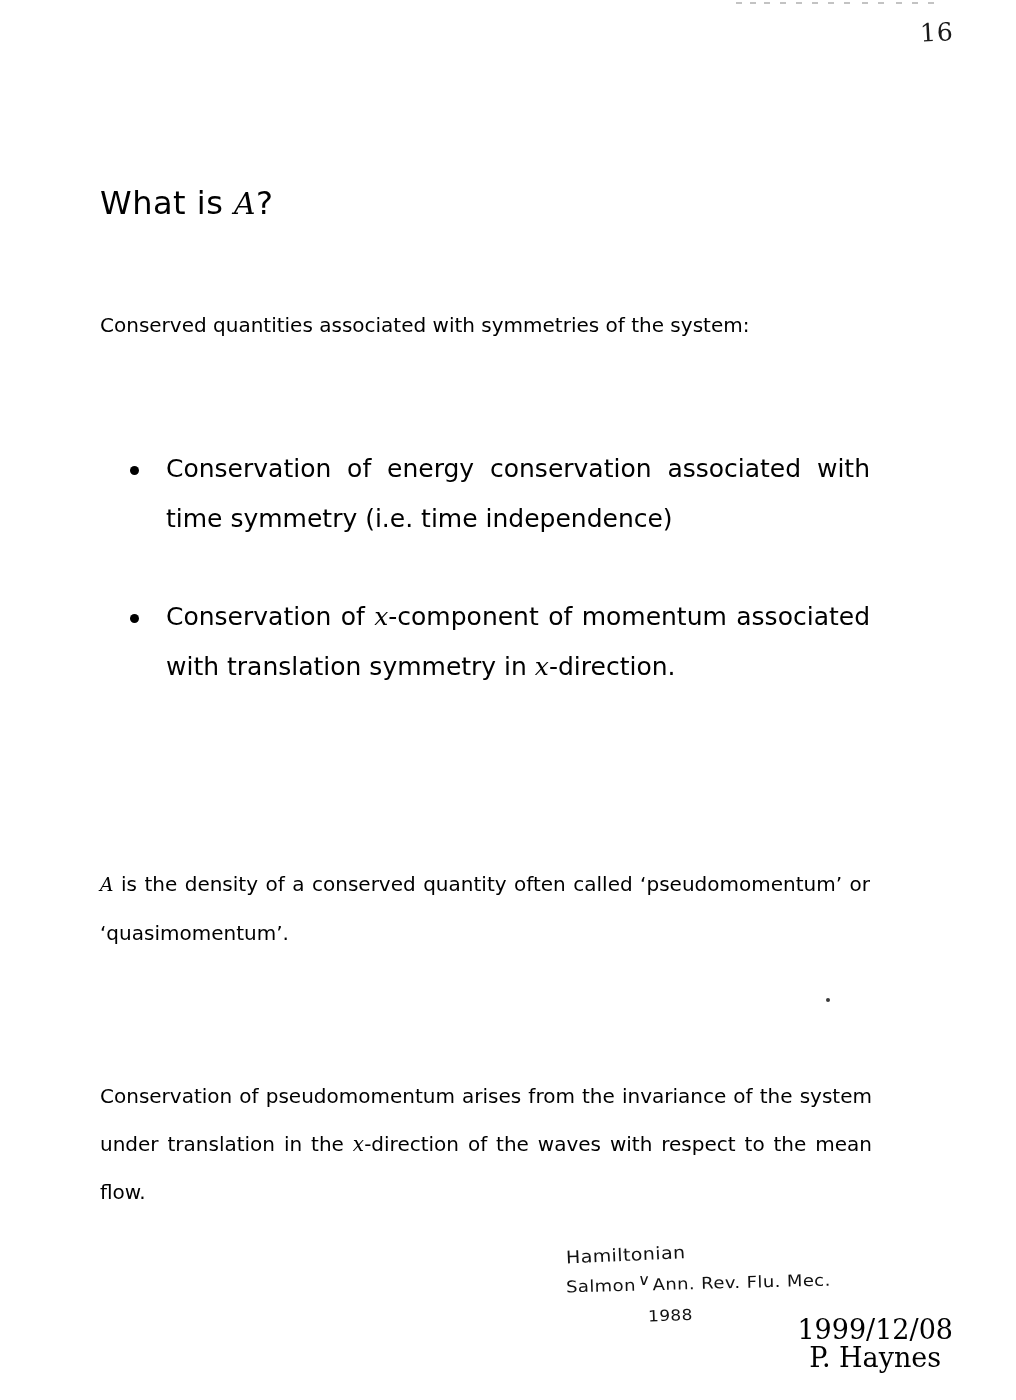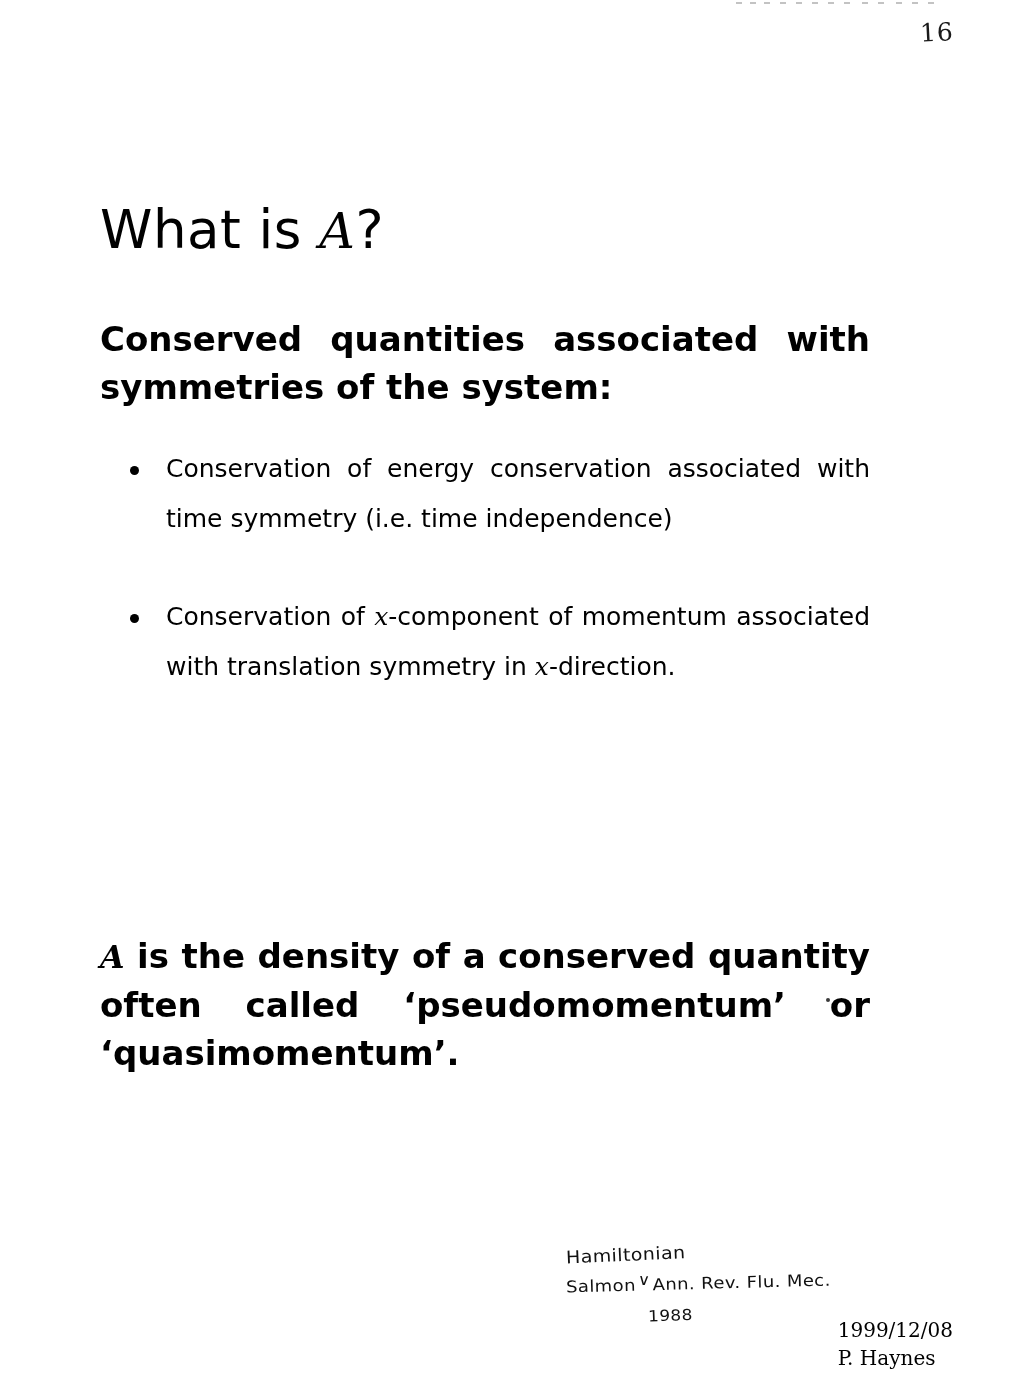--- a/index.html
+++ b/index.html
@@ -46,42 +46,41 @@
     top: 0;
     width: 6px;
     height: 2px;
     background: #555;
   }
 
   .title {
     position: absolute;
     left: 100px;
     top: 163px;
-    font-size: 53px;
+    font-size: 32px;
     font-weight: 400;
     letter-spacing: 0.5px;
     white-space: nowrap;
   }
   .cal {
     font-family: "DejaVu Serif", serif;
     font-style: italic;
     font-size: 0.93em;
   }
   .mathvar {
     font-family: "DejaVu Serif", serif;
     font-style: italic;
   }
 
   .para {
     position: absolute;
-    font-size: 34px;
+    font-size: 20px;
     line-height: 48px;
     text-align: justify;
     text-justify: inter-word;
-    font-weight: bold;
   }
 
   #intro-para {
     left: 100px;
     top: 281px;
     width: 770px;
   }
 
   .bullet-list {
     position: absolute;
@@ -107,21 +106,21 @@
     top: 22px;
     width: 9px;
     height: 9px;
     background: #000;
     border-radius: 50%;
   }
   .bullet-item:last-child { margin-bottom: 12px; }
 
   #para-a {
     left: 100px;
-    top: 898px;
+    top: 840px;
     width: 770px;
   }
   #para-conservation {
     left: 100px;
     top: 1052px;
     width: 772px;
   }
 
   .stray-dot {
     position: absolute;
@@ -168,23 +167,23 @@
     display: inline-block;
     transform: translateY(-6px) rotate(4deg);
     font-size: 17px;
     padding: 0 2px;
   }
 
   .footer {
     position: absolute;
     right: 63px;
     bottom: 28px;
-    text-align: left;
-    font-family: "DejaVu Serif", serif;
-    font-size: 20px;
+    text-align: center;
+    font-family: "DejaVu Serif", serif;
+    font-size: 27px;
     line-height: 28px;
   }
 </style>
 </head>
 <body>
 
 <div class="page">
 
   <div class="scan-marks">
     <span style="left:0px;"></span>
@@ -218,20 +217,21 @@
     <li class="bullet-item">
       <span class="dot"></span>
       <span>Conservation of </span><span class="mathvar">x</span><span>-component of momentum associated with translation symmetry in </span><span class="mathvar">x</span><span>-direction.</span>
     </li>
   </ul>
 
   <p class="para" id="para-a"><span class="cal">A</span><span> is the density of a conserved quantity often called ‘pseudomomentum’ or ‘quasimomentum’.</span></p>
 
   <div class="stray-dot"></div>
 
+  <p class="para" id="para-conservation"><span>Conservation of pseudomomentum arises from the invariance of the system under translation in the </span><span class="mathvar">x</span><span>-direction of the waves with respect to the mean flow.</span></p>
 
   <div class="handwriting">
     <div class="hw-line hw-1">Hamiltonian</div>
     <div class="hw-line hw-2">
       <span>Salmon</span><span class="hw-caret">∨</span><span>Ann. Rev. Flu. Mec.</span>
     </div>
     <div class="hw-line hw-3">1988</div>
   </div>
 
   <div class="footer">

